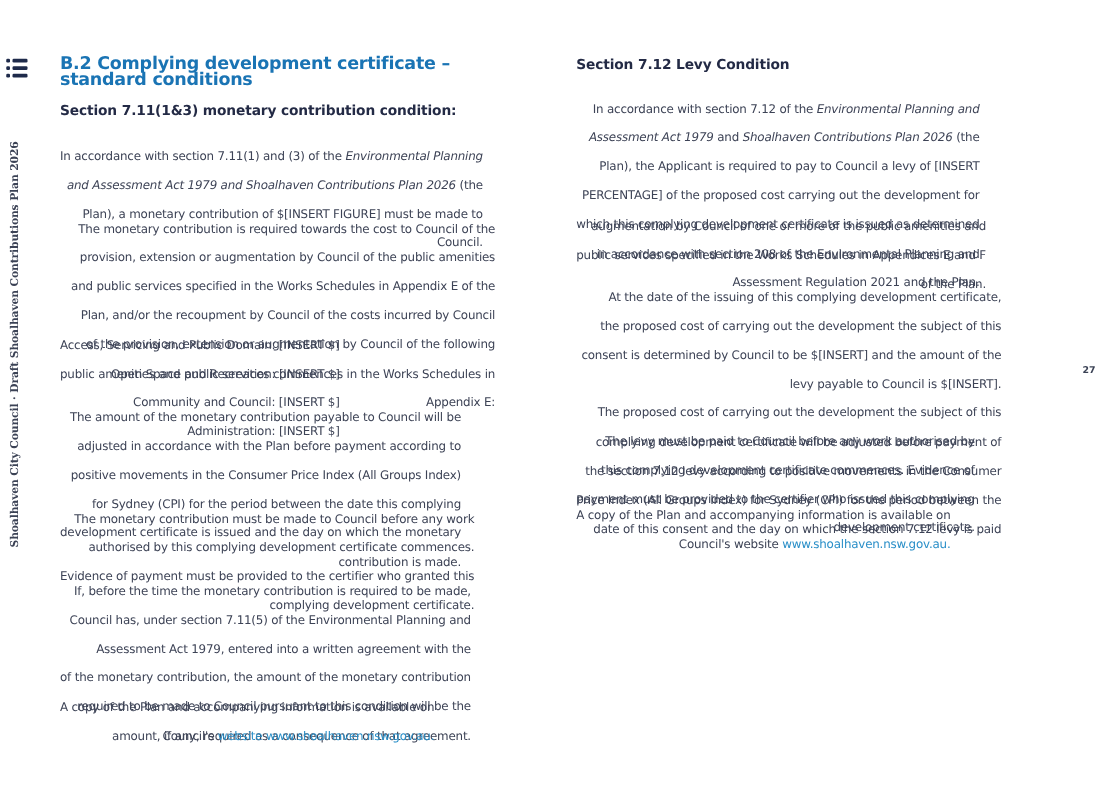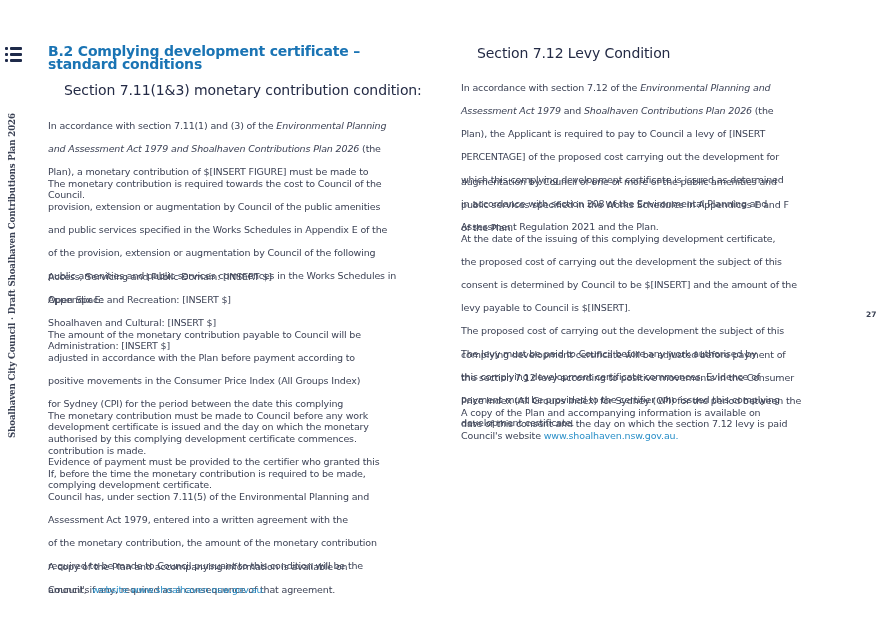--- a/index.html
+++ b/index.html
@@ -59,21 +59,21 @@
       font-weight: bold;
       color: #3b4255;
       letter-spacing: -0.1px;
       width: 280px;
       height: 12px;
       line-height: 12px;
     }
     .page-number {
       position: absolute;
       left: 866px;
-      top: 310px;
+      top: 291px;
       font-size: 7.5px;
       font-weight: bold;
       color: #3b4255;
     }
     .col {
       position: absolute;
       top: 0;
     }
     .col-left {
       left: 48px;
@@ -90,37 +90,38 @@
       margin: 0;
       font-size: 14px;
       line-height: 12.5px;
       font-weight: bold;
       color: #1a74b4;
       letter-spacing: -0.2px;
       width: 320px;
     }
     .section-heading {
       position: absolute;
-      left: 16px;
-      margin: 0;
-      font-size: 14px;
-      font-weight: normal;
+      left: 0;
+      margin: 0;
+      font-size: 11px;
+      font-weight: bold;
       color: #232a45;
       letter-spacing: -0.1px;
       white-space: nowrap;
     }
     .para {
       position: absolute;
       left: 0;
       margin: 0;
       font-size: 9.5px;
       line-height: 11.6px;
       color: #3d4356;
       letter-spacing: -0.15px;
       white-space: pre-line;
+      text-align: right;
     }
     .para em {
       font-style: italic;
     }
     .link {
       color: #2a8fc8;
       text-decoration: none;
       cursor: pointer;
     }
     .line {
@@ -162,29 +163,30 @@
     <span class="line"><span>In accordance with section 7.11(1) and (3) of the </span><em>Environmental Planning</em></span>
     <span class="line"><em>and Assessment Act 1979 and Shoalhaven Contributions Plan 2026</em><span> (the</span></span>
     <span class="line">Plan), a monetary contribution of $[INSERT FIGURE] must be made to</span>
     <span class="line">Council.</span>
   </div>
 
   <div class="para" style="top:166px">
     <span class="line">The monetary contribution is required towards the cost to Council of the</span>
     <span class="line">provision, extension or augmentation by Council of the public amenities</span>
     <span class="line">and public services specified in the Works Schedules in Appendix E of the</span>
+    <span class="line">Plan, and/or the recoupment by Council of the costs incurred by Council</span>
     <span class="line">of the provision, extension or augmentation by Council of the following</span>
     <span class="line">public amenities and public services commences in the Works Schedules in</span>
     <span class="line">Appendix E:</span>
   </div>
 
   <div class="para" style="top:259px">
     <span class="line">Access, Servicing and Public Domain: [INSERT $]</span>
     <span class="line">Open Space and Recreation: [INSERT $]</span>
-    <span class="line">Shoalhaven and Cultural: [INSERT $]</span>
+    <span class="line">Community and Council: [INSERT $]</span>
     <span class="line">Administration: [INSERT $]</span>
   </div>
 
   <div class="para" style="top:317px">
     <span class="line">The amount of the monetary contribution payable to Council will be</span>
     <span class="line">adjusted in accordance with the Plan before payment according to</span>
     <span class="line">positive movements in the Consumer Price Index (All Groups Index)</span>
     <span class="line">for Sydney (CPI) for the period between the date this complying</span>
     <span class="line">development certificate is issued and the day on which the monetary</span>
     <span class="line">contribution is made.</span>

